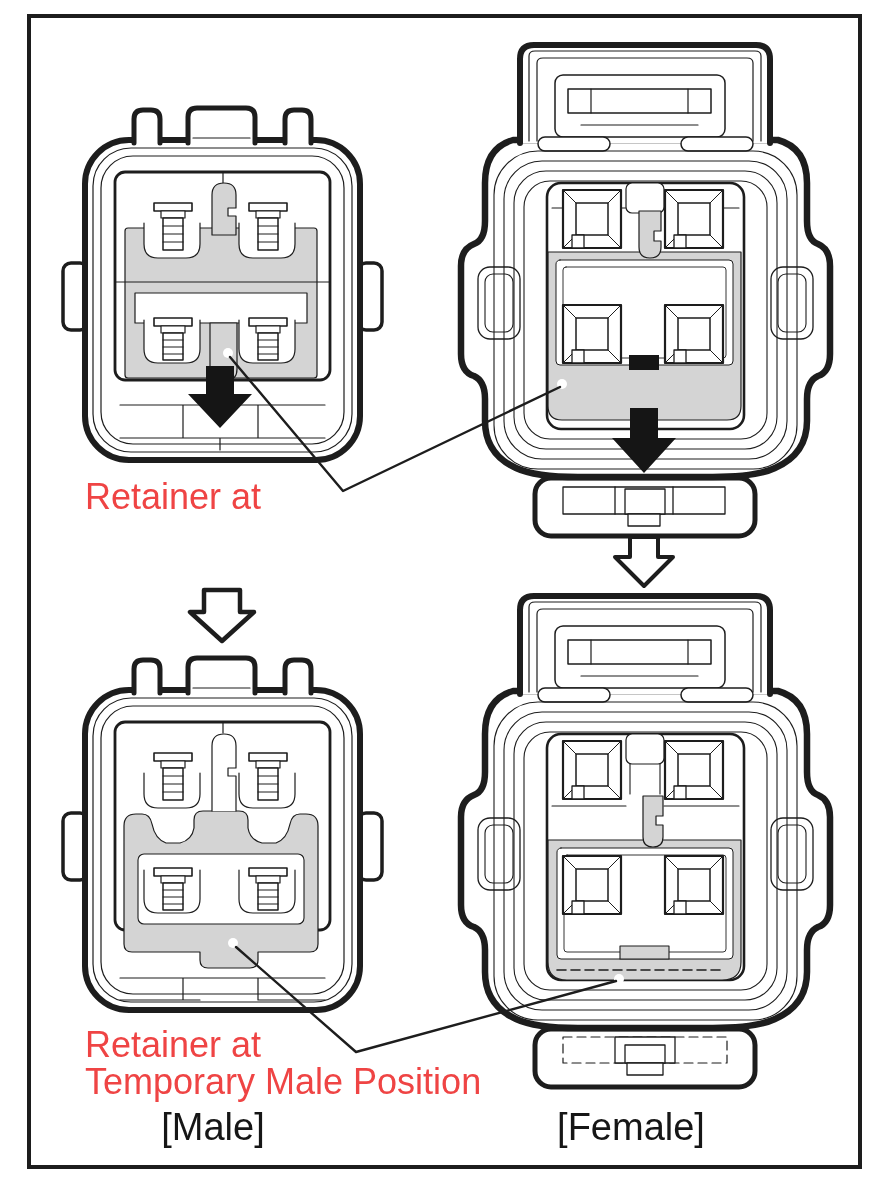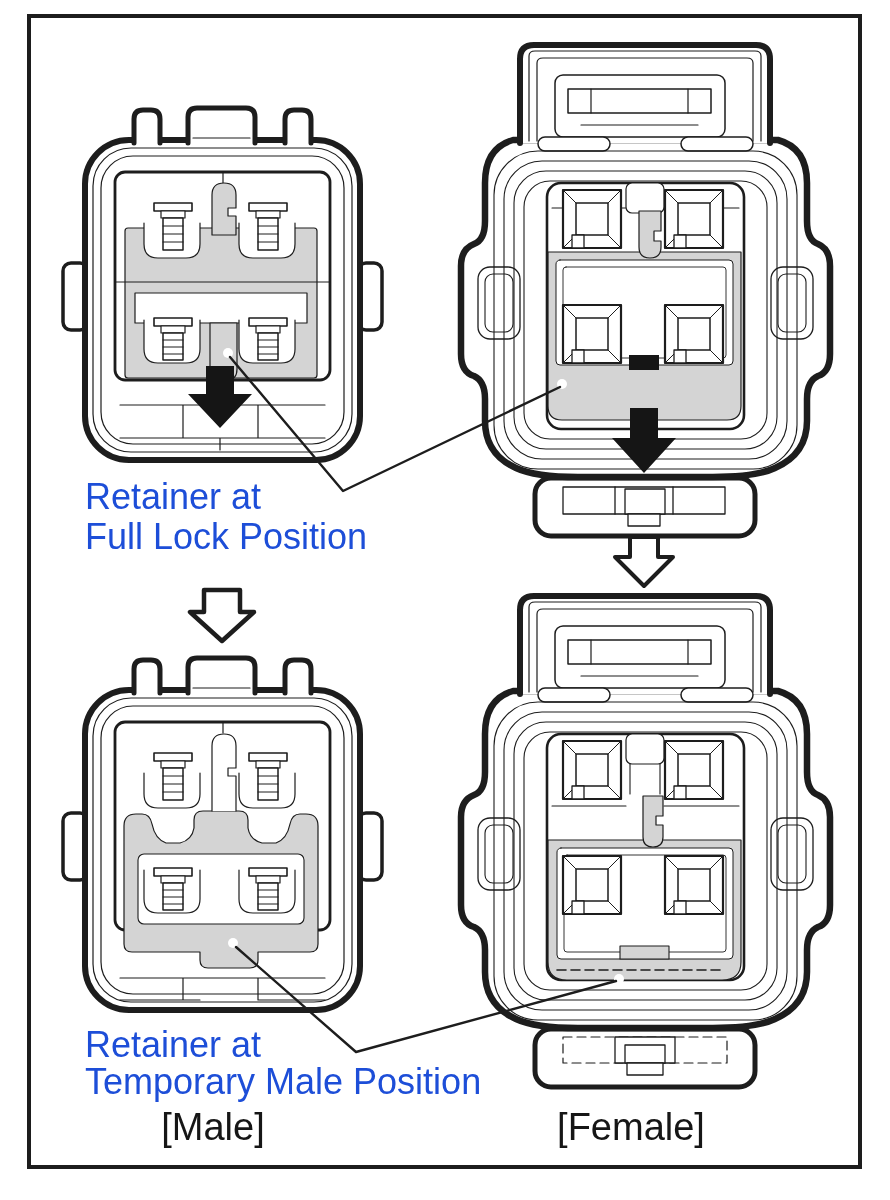--- a/index.html
+++ b/index.html
@@ -18,21 +18,21 @@
   .fw{fill:#ffffff;}
   .fn{fill:none;}
   .fg{fill:var(--gray);}
   .fb{fill:var(--arrow);stroke:none;}
   .dot{fill:#ffffff;stroke:none;}
   .w65{stroke-width:6.5}.w6{stroke-width:6}.w5{stroke-width:5}.w35{stroke-width:3.5}
   .w28{stroke-width:2.8}.w26{stroke-width:2.6}.w24{stroke-width:2.4}.w22{stroke-width:2.2}
   .w16{stroke-width:1.6}.w15{stroke-width:1.5}.w13{stroke-width:1.3}.w12{stroke-width:1.2}
   .w11{stroke-width:1.1}.w1{stroke-width:1}.w09{stroke-width:0.9}
   .dash{stroke-dasharray:9 5;}
-  .lbl{position:absolute;color:#1d4ed8;font-size:36px;line-height:40px;white-space:nowrap;}
+  .lbl{position:absolute;color:#ef4444;font-size:36px;line-height:40px;white-space:nowrap;}
   .lbl2{line-height:37px;}
   .tag{position:absolute;color:#161616;font-size:38px;transform:translateX(-50%);white-space:nowrap;}
 </style>
 </head>
 <body>
 
 <div class="page">
   <div class="frame"></div>
 
   <svg width="890" height="1200" viewBox="0 0 890 1200">
@@ -304,21 +304,20 @@
       <circle class="dot" cx="562" cy="384" r="5"></circle>
       <path class="fn w24" d="M230,357 L343,491 L560,387"></path>
       <circle class="dot" cx="233" cy="943" r="5"></circle>
       <circle class="dot" cx="619" cy="979" r="5"></circle>
       <path class="fn w24" d="M236,947 L356,1052 L616,981"></path>
     </g>
   </svg>
 
   <div class="lbl" style="left:85px;top:477px;">
     <div>Retainer at</div>
-    <div>Full Lock Position</div>
   </div>
 
   <div class="lbl lbl2" style="left:85px;top:1026px;">
     <div>Retainer at</div>
     <div>Temporary Male Position</div>
   </div>
 
   <div class="tag" style="left:213px;top:1106px;">[Male]</div>
   <div class="tag" style="left:631px;top:1106px;">[Female]</div>
 </div>

